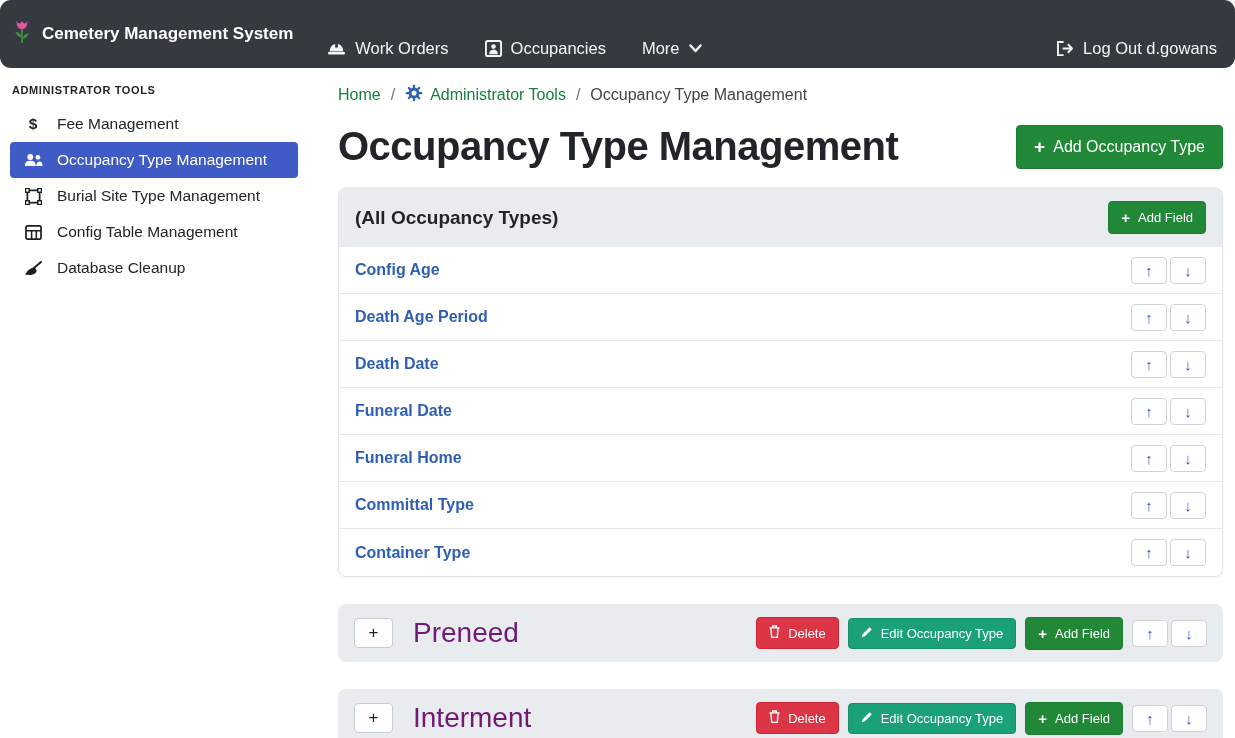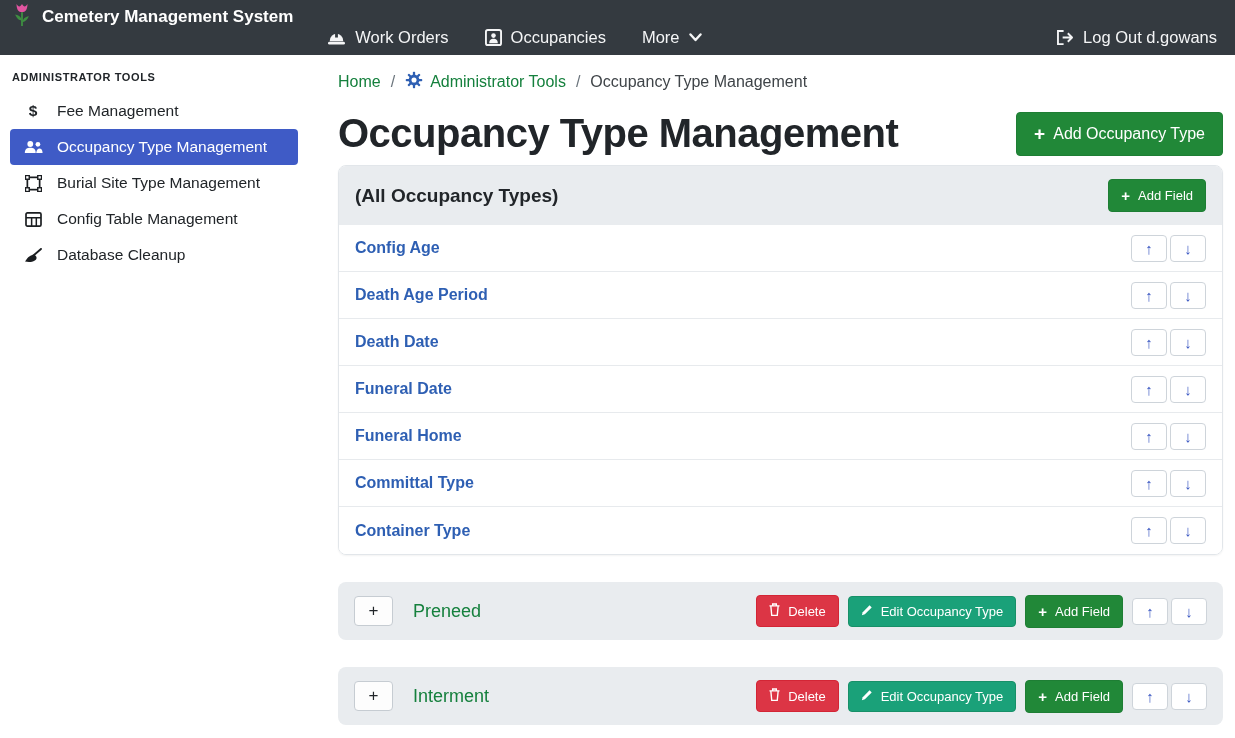--- a/index.html
+++ b/index.html
@@ -5,26 +5,27 @@
   * { box-sizing: border-box; margin: 0; padding: 0; }
   html, body { width: 1235px; height: 738px; overflow: hidden; }
   body {
     font-family: "Liberation Sans", sans-serif;
     background: #ffffff;
     color: #212529;
   }
 
   
   .navbar {
-    height: 55px;
+    height: 68px;
     background: #343a40;
     display: flex;
-    align-items: flex-start;
+    align-items: center;
     padding: 0 18px 0 12px;
     color: #fff;
+    border-radius: 11px;
   }
   .brand { display: flex; align-items: center; gap: 10px; cursor: pointer; }
   .brand-title { font-size: 17px; font-weight: 700; color: #fff; white-space: nowrap; }
   .nav-links { display: flex; align-items: center; gap: 36px; margin-left: 34px; }
   .nav-link { display: flex; align-items: center; gap: 9px; font-size: 16.5px; color: #f4f5f6; cursor: pointer; margin-top: 28px; }
   .nav-link svg { display: block; }
   .nav-right { margin-left: auto; }
 
   
   .layout { display: flex; height: 683px; gap: 18px; }
@@ -77,21 +78,21 @@
     border-radius: 4px;
     color: #3a57c2;
     font-size: 15px;
     display: inline-flex; align-items: center; justify-content: center;
     cursor: pointer;
   }
   .arrow-group { display: flex; gap: 3px; }
 
   
   .card {
-    margin-top: 9px;
+    margin-top: 18px;
     border: 1px solid #e2e6ea;
     border-radius: 8px;
     box-shadow: 0 1px 2px rgba(0,0,0,.05);
     overflow: hidden;
   }
   .card-header {
     background: #e9ecef;
     padding: 13px 16px;
     display: flex; align-items: center; justify-content: space-between;
   }
@@ -118,21 +119,21 @@
   .toggle-btn {
     width: 39px; height: 30px;
     background: #fdfdfd;
     border: 1px solid #c6ccd2;
     border-radius: 4px;
     font-size: 17px;
     color: #212529;
     display: inline-flex; align-items: center; justify-content: center;
     cursor: pointer;
   }
-  .section-title { font-size: 18px; color: #15803d; font-weight: 400; }
+  .section-title { font-size: 28px; color: #701a75; font-weight: 400; }
   .section-actions { margin-left: auto; display: flex; align-items: center; gap: 9px; }
 </style>
 </head>
 <body>
 
 <div class="navbar">
   <div class="brand">
     <span>
       <svg width="20" height="30" viewBox="0 0 22 30">
         <path d="M5 3 C5 9 7 12 11 12 C15 12 17 9 17 3 C15 6.5 13 6.5 11 3 C9 6.5 7 6.5 5 3 Z" fill="#e255a1"></path>

